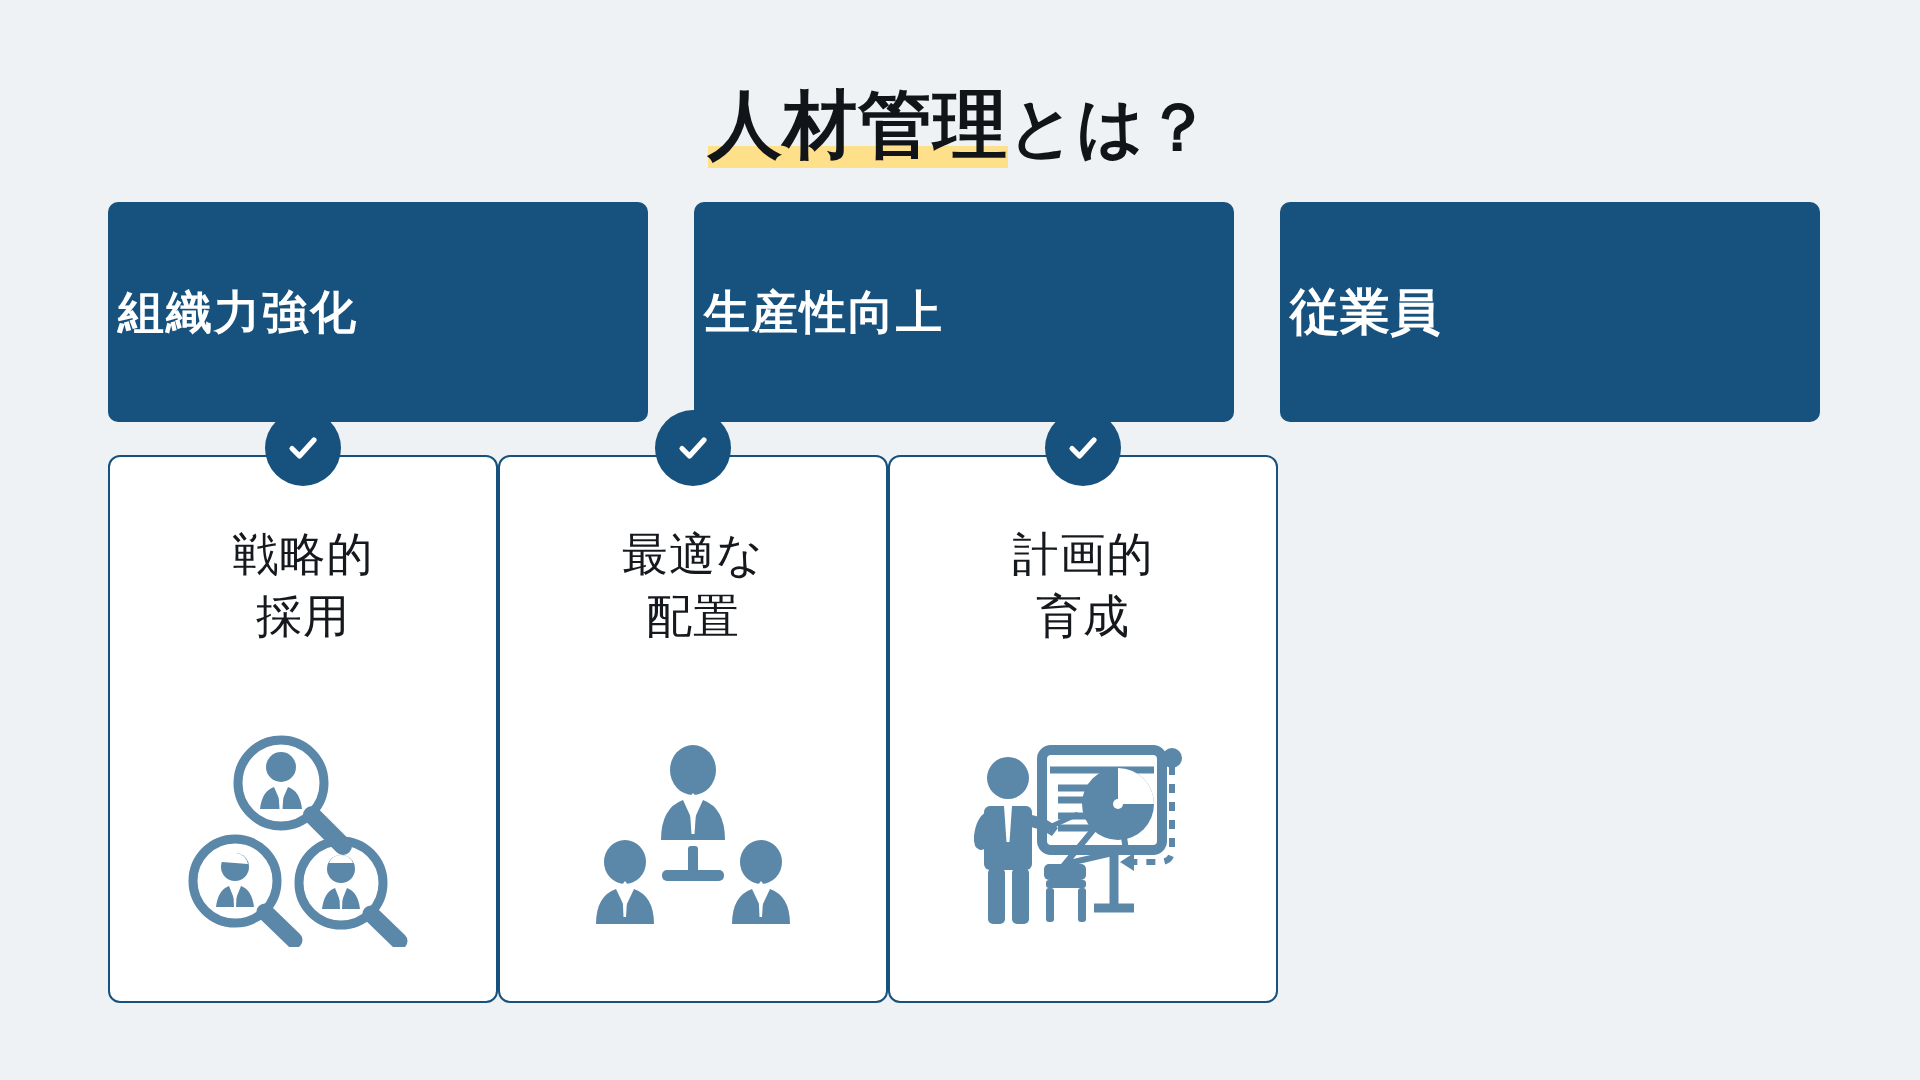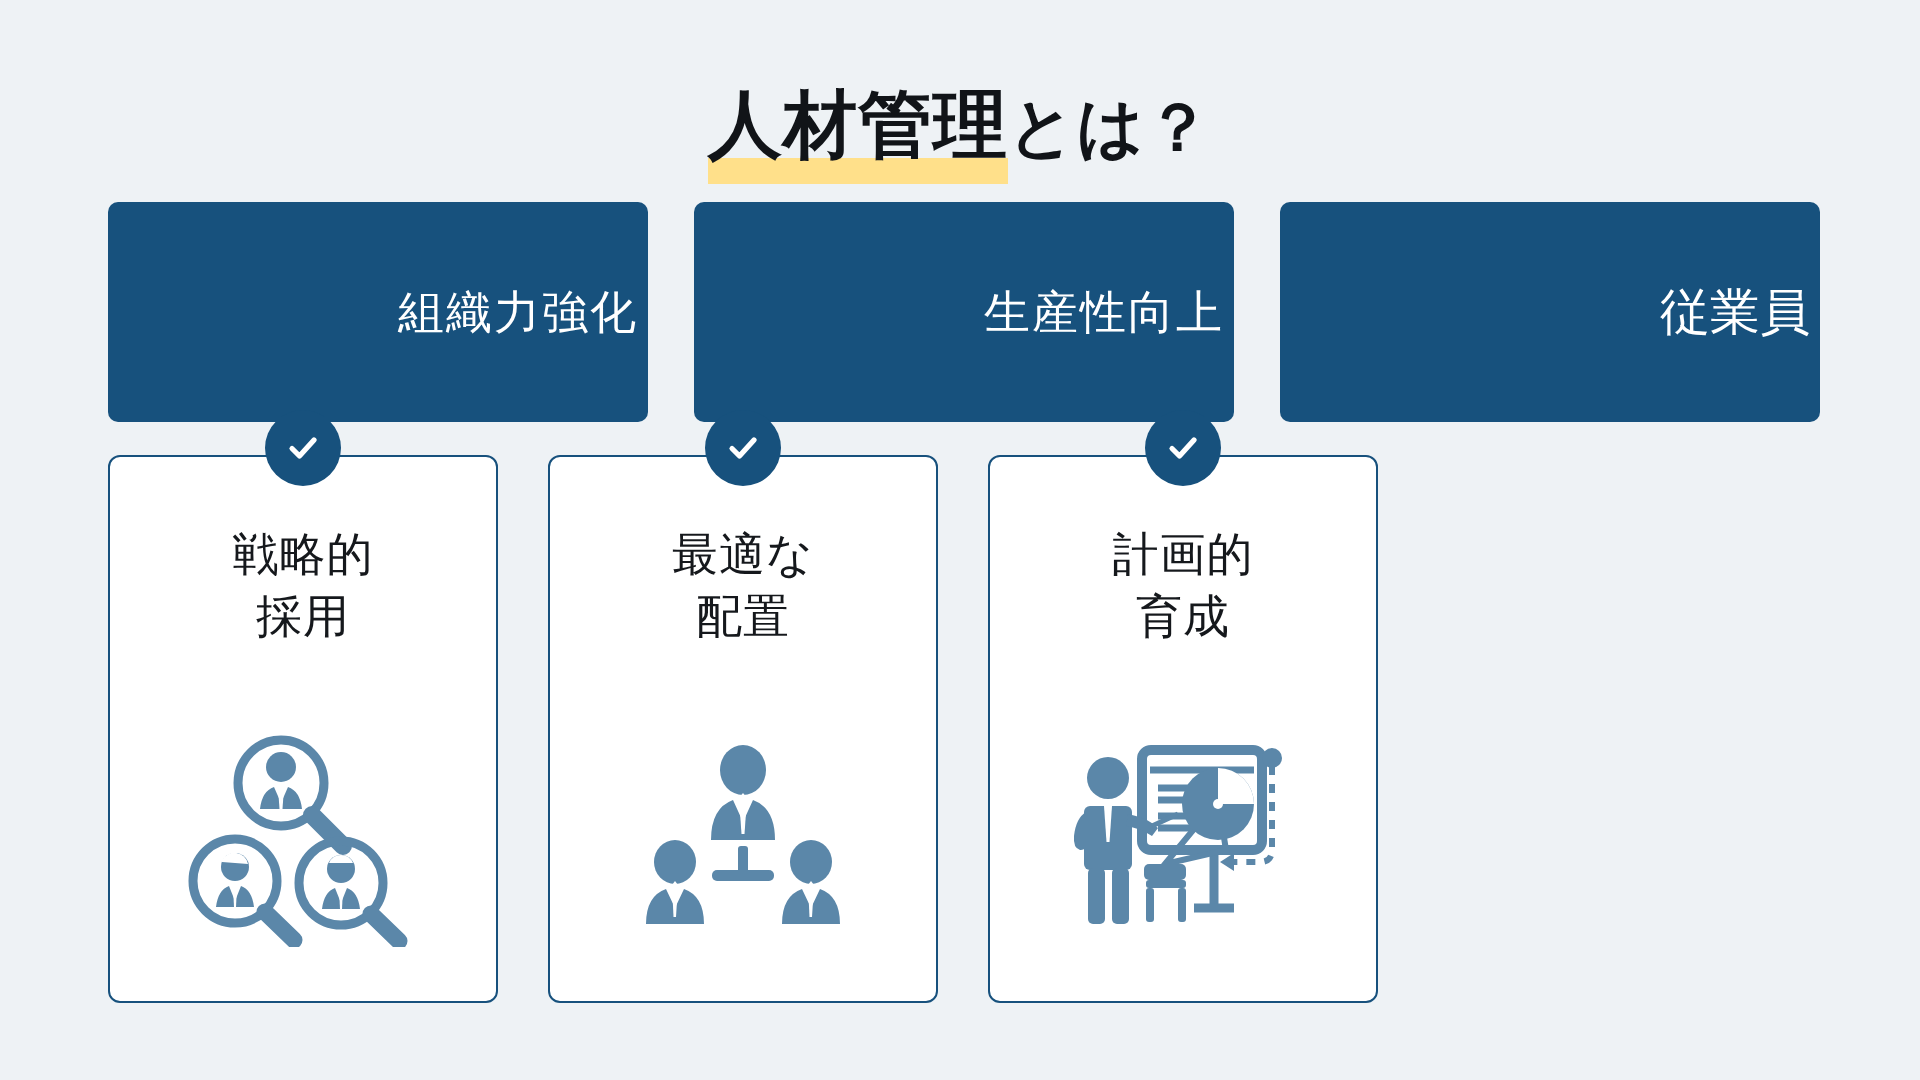--- a/index.html
+++ b/index.html
@@ -26,21 +26,21 @@
     display: inline-block;
     font-size: 74px;
     font-weight: 700;
     color: #111418;
     letter-spacing: 1px;
     line-height: 1.1;
     white-space: nowrap;
   }
   .title .hl {
     background: linear-gradient(to top, #ffe08a 26%, rgba(255,224,138,0) 26%);
-    padding-bottom: 18px;
+    padding-bottom: 2px;
   }
   .title .tail {
     font-size: 66px;
     text-align: right;
   }
 
   
   .pill-row {
     position: absolute;
     left: 108px;
@@ -48,43 +48,42 @@
     width: 1712px;
     display: flex;
     gap: 46px;
   }
   .pill {
     background: #17517d;
     border-radius: 10px;
     height: 220px;
     display: flex;
     align-items: center;
-    justify-content: flex-end;
+    justify-content: flex-start;
     text-align: center;
     color: #ffffff;
     font-size: 46px;
-    font-weight: 400;
+    font-weight: 700;
     letter-spacing: 2px;
     line-height: 1.22;
     box-sizing: border-box;
     padding: 6px 10px;
   }
   .pill-1 { width: 540px; }
   .pill-2 { width: 540px; }
   .pill-3 { width: 540px; font-size: 50px; letter-spacing: 0px; }
   .pill-3 .l2 { letter-spacing: -1px; }
 
   
   .card-row {
     position: absolute;
     left: 108px;
     top: 455px;
     width: 1712px;
     display: flex;
-    gap: 50px;
   }
   .card {
     position: relative;
     width: 390px;
     height: 548px;
     background: #ffffff;
     border: 2px solid #17517d;
     border-radius: 12px;
     box-sizing: border-box;
     display: flex;

